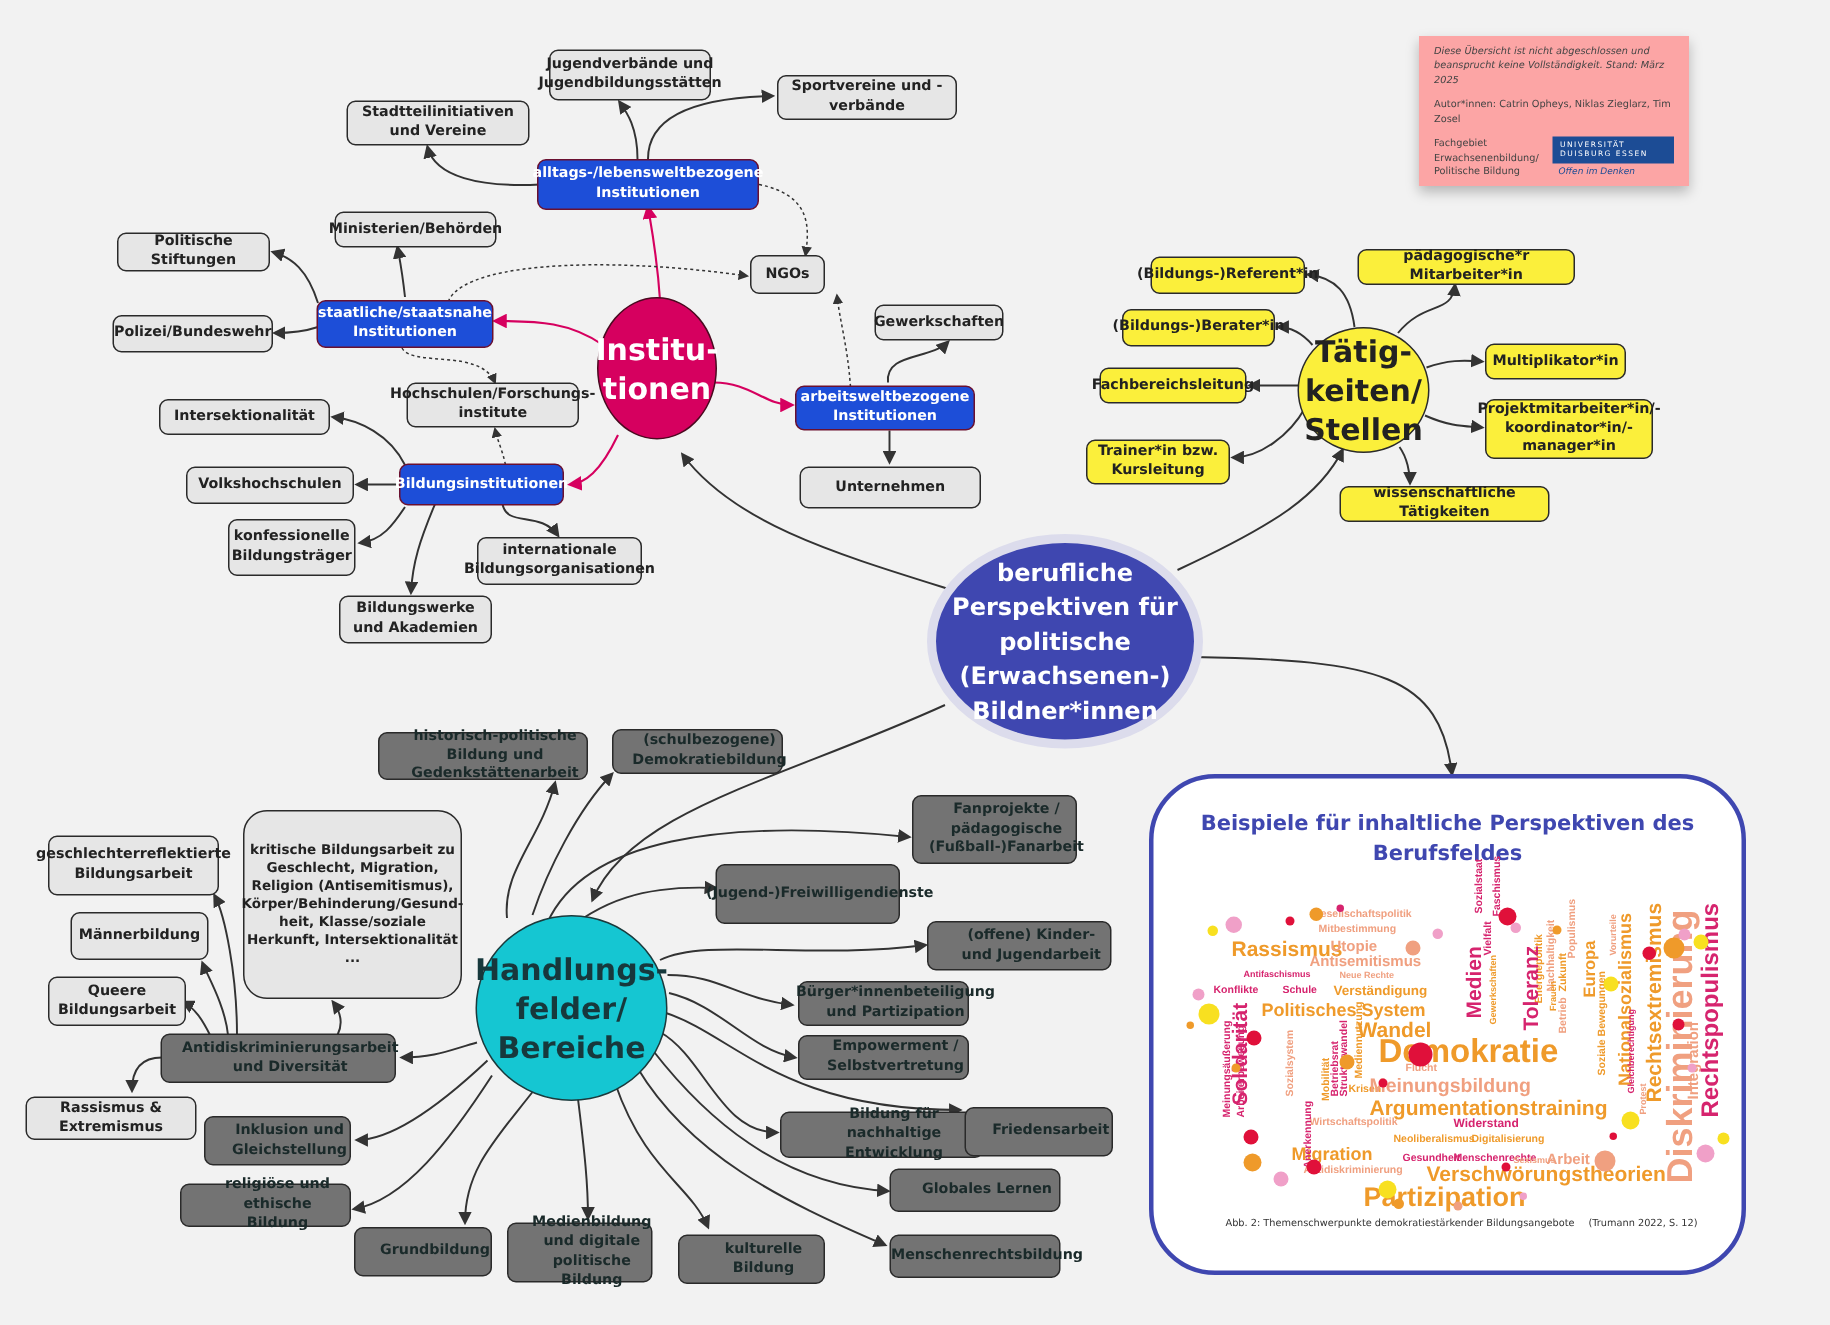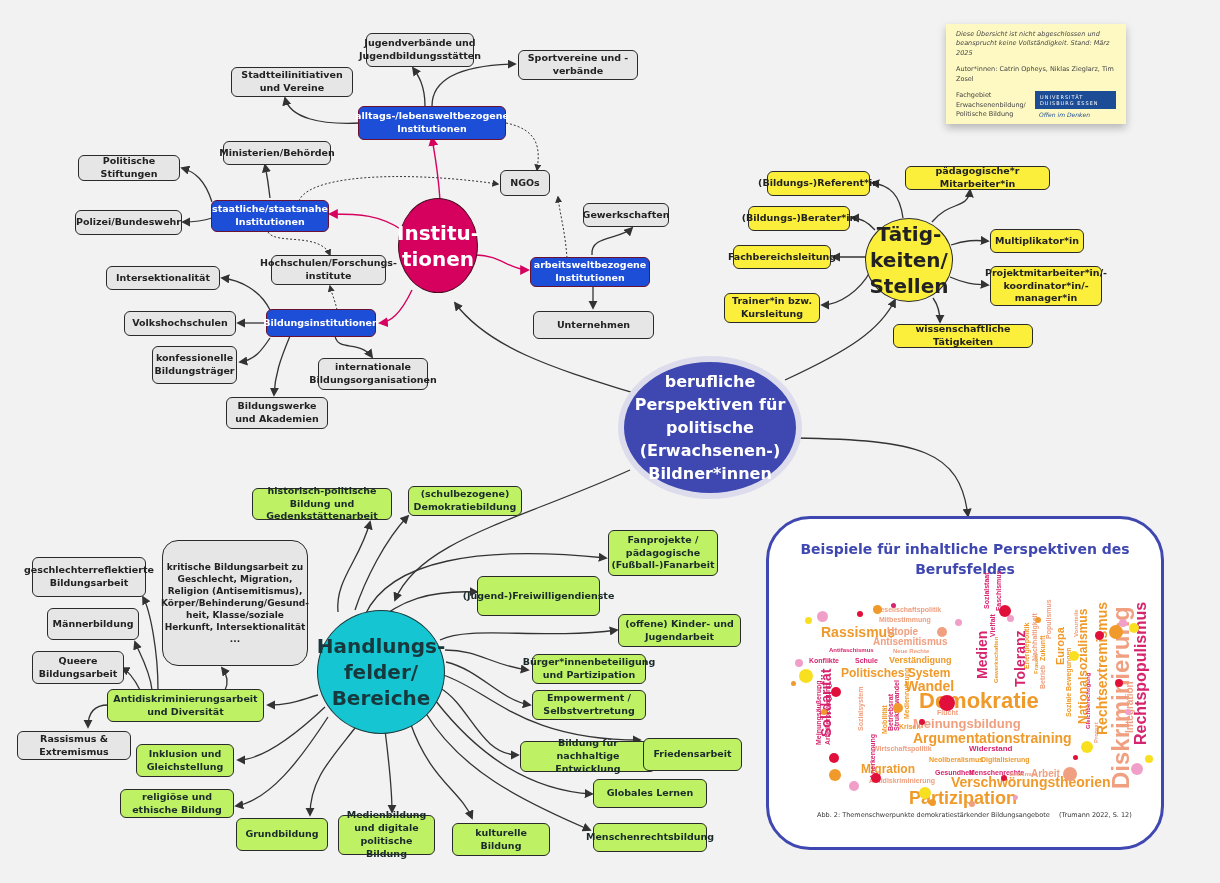--- a/index.html
+++ b/index.html
@@ -2,27 +2,27 @@
 <html><head>
 <meta charset="utf-8">
 <style>
   html,body{margin:0;padding:0;}
   body{width:1220px;height:883px;background:#f2f2f2;position:relative;overflow:hidden;font-family:"DejaVu Sans","Liberation Sans",sans-serif;}
   #edges{position:absolute;left:0;top:0;width:1220px;height:883px;z-index:1;}
   .node{position:absolute;box-sizing:border-box;display:flex;align-items:center;justify-content:center;text-align:center;font-weight:bold;font-size:9.5px;line-height:1.35;border:1.5px solid #2a2a2a;border-radius:6px;z-index:2;padding:2px 4px;color:#222;}
   .grey{background:#e6e6e6;}
   .pink{background:#1d4ed8;color:#fff;border-color:#6a1030;}
   .yellow{background:#fbef3b;color:#222;}
-  .teal{background:#bef264;color:#1a2a2a;}
+  .teal{background:#737373;color:#1a2a2a;padding-left:20px;}
   .circle{position:absolute;border-radius:50%;box-sizing:border-box;display:flex;align-items:center;justify-content:center;text-align:center;font-weight:bold;z-index:3;}
   .c-inst{background:#d6005f;color:#fff;border:1.5px solid #4a0a20;font-size:20px;line-height:1.3;}
   .c-tat{background:#fbef3b;color:#222;border:1.5px solid #2a2a2a;font-size:20px;line-height:1.3;}
   .c-main{background:#3f47b0;color:#fff;border:6px solid #dcdcec;font-size:16px;line-height:1.45;}
   .c-hand{background:#15c6d2;color:#17383c;border:1.5px solid #1b3a3c;font-size:20px;line-height:1.3;}
-  .note{position:absolute;left:946px;top:24px;width:180px;height:100px;background:#fef9c3;box-shadow:0 4px 8px rgba(0,0,0,0.25);z-index:4;font-size:6.5px;color:#444;box-sizing:border-box;padding:6px 10px;line-height:1.45;}
+  .note{position:absolute;left:946px;top:24px;width:180px;height:100px;background:#fca5a5;box-shadow:0 4px 8px rgba(0,0,0,0.25);z-index:4;font-size:6.5px;color:#444;box-sizing:border-box;padding:6px 10px;line-height:1.45;}
   .note .it{font-style:italic;}
   .note .row{display:flex;justify-content:space-between;margin-top:7px;}
   .ude{width:82px;}
   .ude-top{background:#1c4c95;color:#fff;font-size:5px;padding:3px 5px;letter-spacing:1px;line-height:1.2;}
   .ude-bot{font-size:6px;color:#1c4c95;padding:2px 4px;font-style:italic;}
   .wc-box{position:absolute;left:766px;top:516px;width:398px;height:334px;background:#fff;border:3px solid #3f47b0;border-radius:44px;z-index:2;box-sizing:border-box;}
   .wc-title{position:absolute;left:0;top:20px;width:100%;text-align:center;color:#3f47b0;font-weight:bold;font-size:14px;line-height:1.45;}
   .wc-word{position:absolute;white-space:nowrap;font-family:"Liberation Sans","DejaVu Sans",sans-serif;font-weight:bold;transform-origin:left top;line-height:1;}
   .dot{position:absolute;border-radius:50%;}
   .caption{position:absolute;font-size:6.5px;color:#333;}

